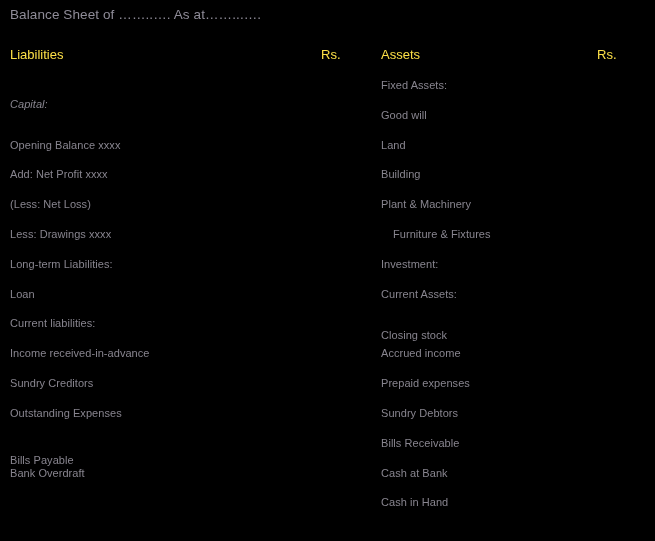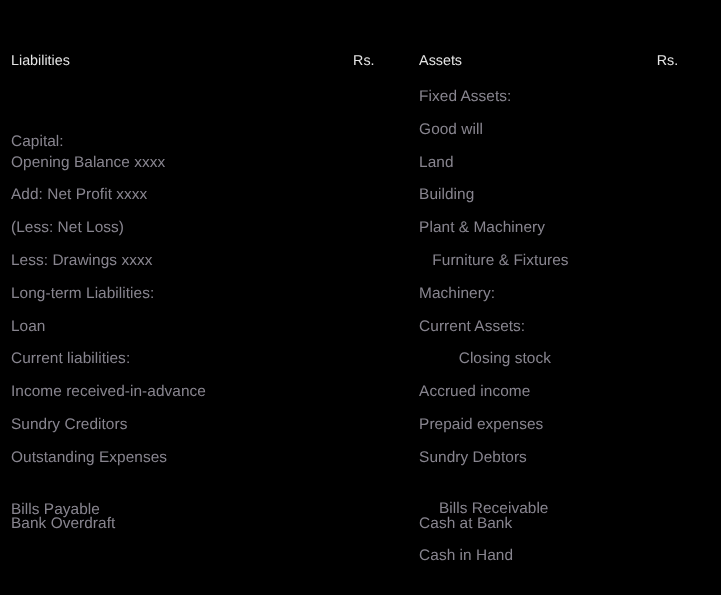--- a/index.html
+++ b/index.html
@@ -26,78 +26,79 @@
     left: 10px;
     top: 7px;
     font-size: 13.5px;
     letter-spacing: 0.1px;
     color: #8f8c98;
     white-space: nowrap;
   }
   .col-head {
     position: absolute;
     font-size: 13px;
-    color: #e5e5e5;
+    color: #fde047;
     white-space: nowrap;
   }
   .head-liabilities { left: 10px;  top: 47px; }
   .head-rs-left     { left: 321px; top: 47px; }
   .head-assets      { left: 381px; top: 47px; }
   .head-rs-right    { left: 597px; top: 47px; }
 
   .item {
     position: absolute;
-    font-size: 14px;
+    font-size: 11px;
     color: #88858f;
     white-space: nowrap;
     letter-spacing: 0.05px;
   }
   .col-left  { left: 10px; }
   .col-right { left: 381px; }
 </style>
 </head>
 <body>
 
 <div id="sheet">
 
+  <div class="title">Balance Sheet of ……..…. As at……...….</div>
 
   <div class="col-head head-liabilities">Liabilities</div>
 
   <div class="col-head head-rs-left">Rs.</div>
 
   <div class="col-head head-assets">Assets</div>
 
   <div class="col-head head-rs-right">Rs.</div>
 
   <div id="liabilities-column">
-      <div class="item col-left" style="top: 120px;">Capital:</div>
+      <div class="item col-left" style="top: 98px; font-style: italic;">Capital:</div>
       <div class="item col-left" style="top: 139px;">Opening Balance xxxx</div>
       <div class="item col-left" style="top: 168px;">Add: Net Profit xxxx</div>
       <div class="item col-left" style="top: 198px;">(Less: Net Loss)</div>
       <div class="item col-left" style="top: 228px;">Less:  Drawings xxxx</div>
       <div class="item col-left" style="top: 258px;">Long-term Liabilities:</div>
       <div class="item col-left" style="top: 288px;">Loan</div>
       <div class="item col-left" style="top: 317px;">Current liabilities:</div>
       <div class="item col-left" style="top: 347px;">Income received-in-advance</div>
       <div class="item col-left" style="top: 377px;">Sundry Creditors</div>
       <div class="item col-left" style="top: 407px;">Outstanding Expenses</div>
       <div class="item col-left" style="top: 437px; margin-top: 17px;">Bills Payable</div>
       <div class="item col-left" style="top: 467px;">Bank Overdraft</div>
     </div>
   <div id="assets-column">
       <div class="item col-right" style="top: 79px;">Fixed Assets:</div>
       <div class="item col-right" style="top: 109px;">Good will</div>
       <div class="item col-right" style="top: 139px;">Land</div>
       <div class="item col-right" style="top: 168px;">Building</div>
       <div class="item col-right" style="top: 198px;">Plant &amp; Machinery</div>
       <div class="item col-right" style="top: 228px; margin-left: 12px;">Furniture &amp; Fixtures</div>
-      <div class="item col-right" style="top: 258px;">Machinery:</div>
+      <div class="item col-right" style="top: 258px;">Investment:</div>
       <div class="item col-right" style="top: 288px;">Current Assets:</div>
-      <div class="item col-right" style="top: 317px; margin-left: 36px;">Closing stock</div>
+      <div class="item col-right" style="top: 329px;">Closing stock</div>
       <div class="item col-right" style="top: 347px;">Accrued income</div>
       <div class="item col-right" style="top: 377px;">Prepaid expenses</div>
       <div class="item col-right" style="top: 407px;">Sundry Debtors</div>
-      <div class="item col-right" style="top: 453px; margin-left: 18px;">Bills Receivable</div>
+      <div class="item col-right" style="top: 437px;">Bills Receivable</div>
       <div class="item col-right" style="top: 467px;">Cash at Bank</div>
       <div class="item col-right" style="top: 496px;">Cash in Hand</div>
     </div>
 
 </div>
 
 </body></html>

